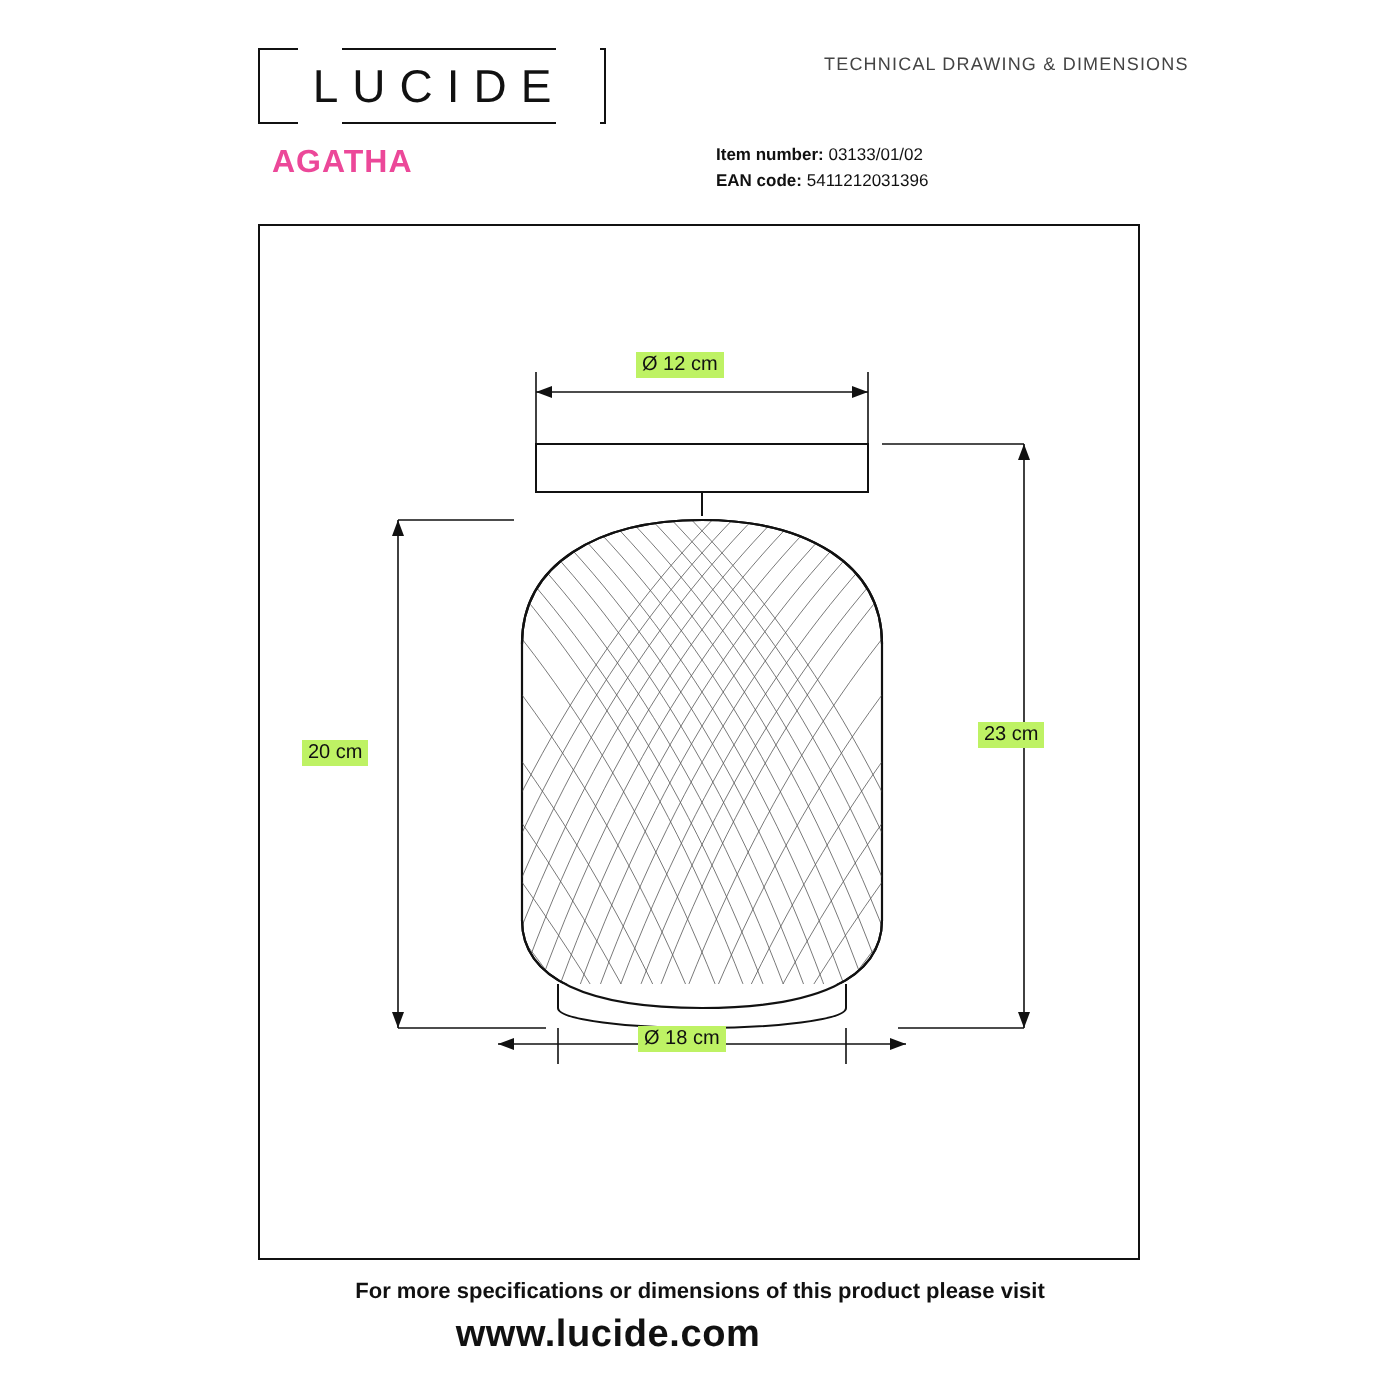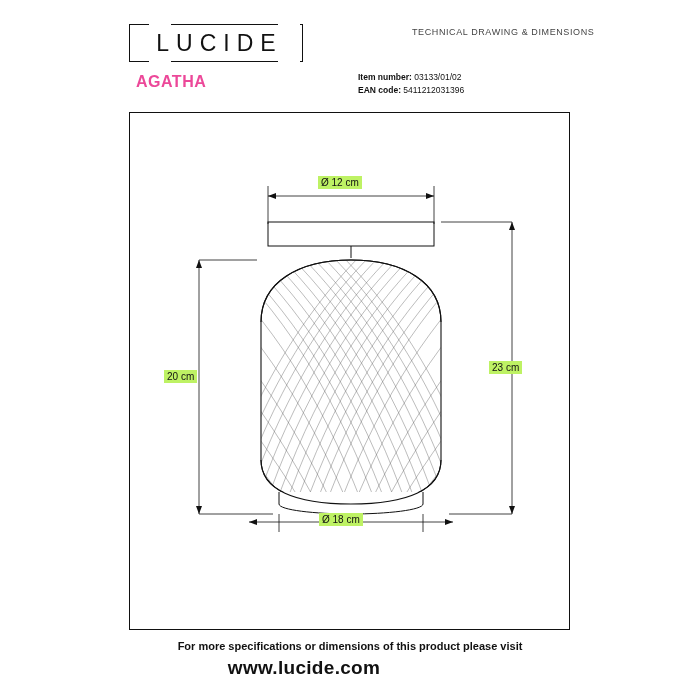--- a/index.html
+++ b/index.html
@@ -313,21 +313,21 @@
           <line x1="383" y1="402" x2="320" y2="402"></line>
           <line x1="383" y1="110" x2="383" y2="402"></line>
           <polygon points="383,110 380,118 386,118" fill="#111" stroke="none"></polygon>
           <polygon points="383,402 380,394 386,394" fill="#111" stroke="none"></polygon>
         </g>
       </g>
     </svg>
 
     <div class="dimlabel" style="left:189px; top:64px;">Ø 12 cm</div>
     <div class="dimlabel" style="left:190px; top:401px;text-align:right;">Ø 18 cm</div>
-    <div class="dimlabel" style="left:35px; top:258px;">20 cm</div>
+    <div class="dimlabel" style="left:22px; top:258px;">20 cm</div>
     <div class="dimlabel" style="left:342px; top:249px;margin-left:18px;">23 cm</div>
   </div>
 
   <div class="footer-line"></div>
   <div class="footer-text">For more specifications or dimensions of this product please visit</div>
   <div class="footer-url">www.lucide.com</div>
 
 </div>
 
 </body></html>

